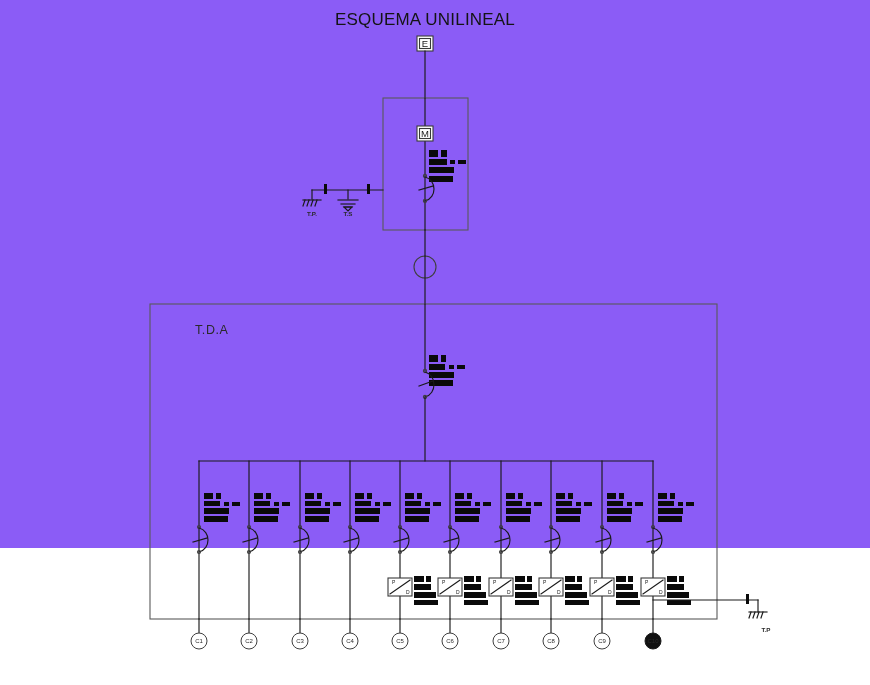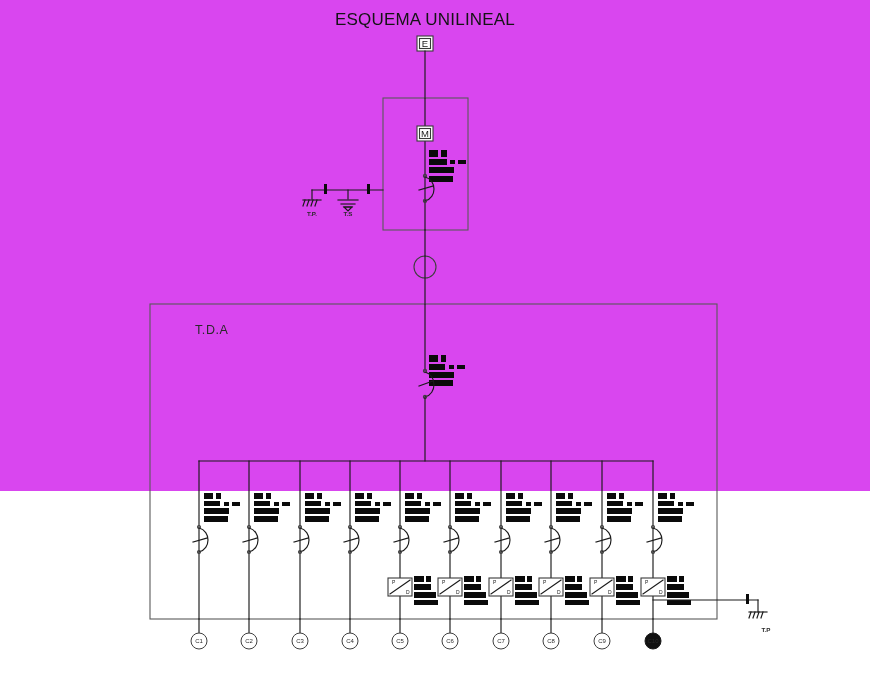--- a/index.html
+++ b/index.html
@@ -10,22 +10,22 @@
   }
   body {
     font-family: "Liberation Sans", sans-serif;
     width: 870px;
     height: 685px;
     overflow: hidden;
   }
   #sheet {
     position: relative;
     width: 870px;
-    height: 491px;
-    background: #d946ef;
+    height: 548px;
+    background: #8b5cf6;
     text-decoration: underline;
   }
   #sheet svg {
     display: block;
   }
   .wire {
     stroke: #1a1a1a;
     stroke-width: 1.15;
     fill: none;
     stroke-linecap: square;

